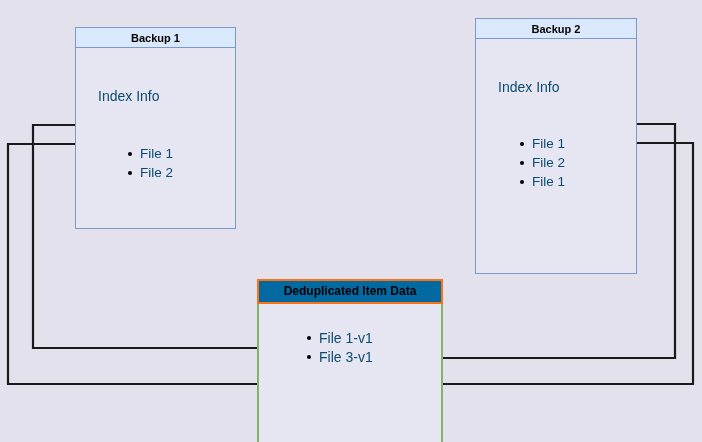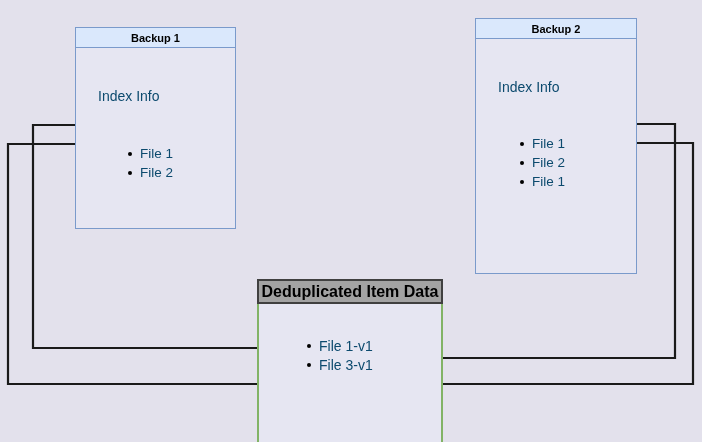--- a/index.html
+++ b/index.html
@@ -42,27 +42,27 @@
     font-size: 11px;
     color: #000;
     line-height: 20px;
     height: 21px;
   }
   .title-blue {
     background: #dae8fc;
     border: 1px solid #7a9acb;
   }
   .title-green {
-    background: #a3a3a3;
-    border: 2px solid #404040;
+    background: #0369a1;
+    border: 2px solid #f97316;
     left: -2px;
     top: -2px;
     height: 25px;
     line-height: 21px;
-    font-size: 16px;
+    font-size: 12px;
   }
   .heading {
     position: absolute;
     font-size: 14px;
     color: #0c4a6e;
     white-space: nowrap;
   }
   .bullet-list {
     position: absolute;
     margin: 0;
@@ -148,19 +148,19 @@
     <div class="heading" style="left:22px; top:60px;">Index Info</div>
     <ul class="bullet-list" style="left:42px; top:115px;">
       <li>File 1</li>
       <li>File 2</li>
       <li>File 1</li>
     </ul>
   </div>
 
   <div class="box box-green" style="left:257px; top:279px; width:186px; height:170px;">
     <div class="box-title title-green" style="width:186px;">Deduplicated Item Data</div>
-    <ul class="bullet-list ded-list" style="left:46px; top:56px;">
+    <ul class="bullet-list ded-list" style="left:46px; top:48px;">
       <li>File 1-v1</li>
       <li>File 3-v1</li>
     </ul>
   </div>
 
 </div>
 
 </body></html>

